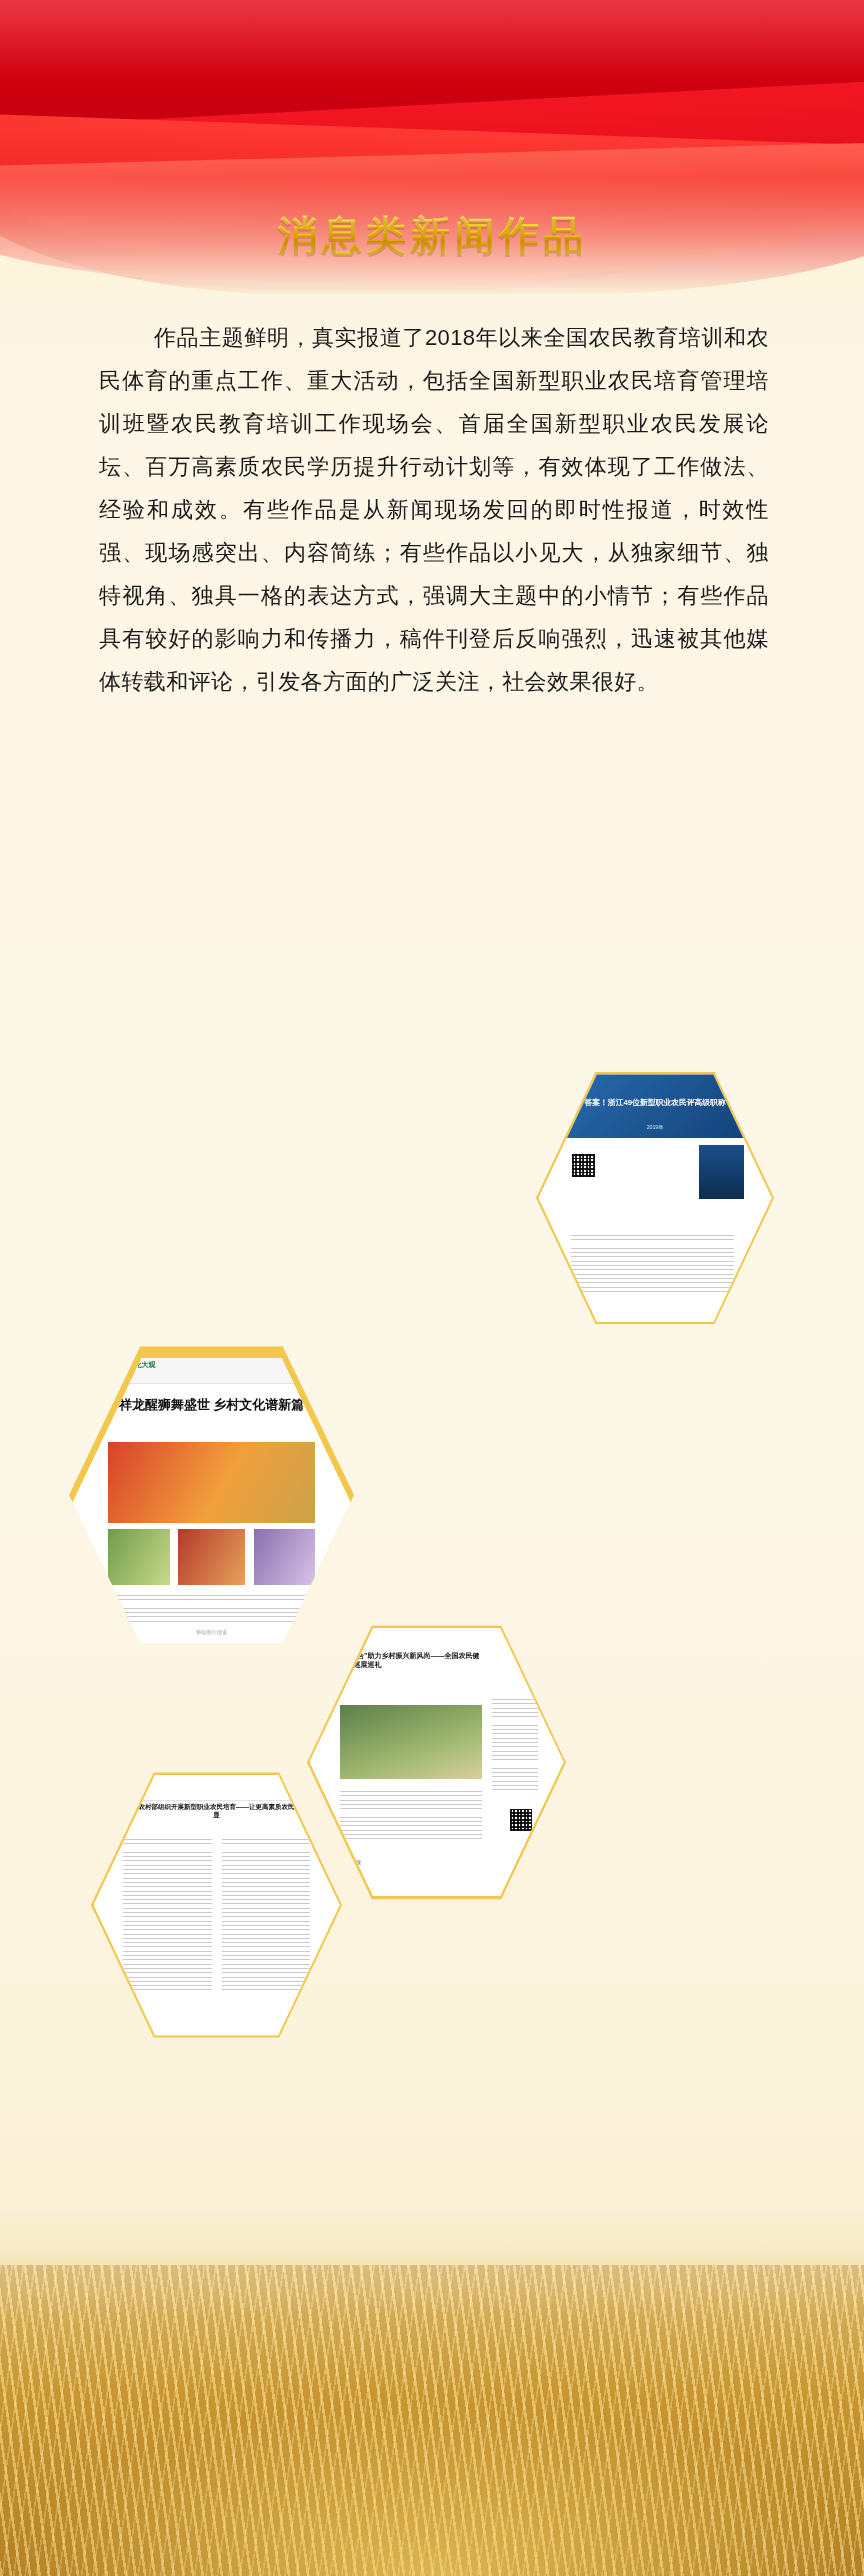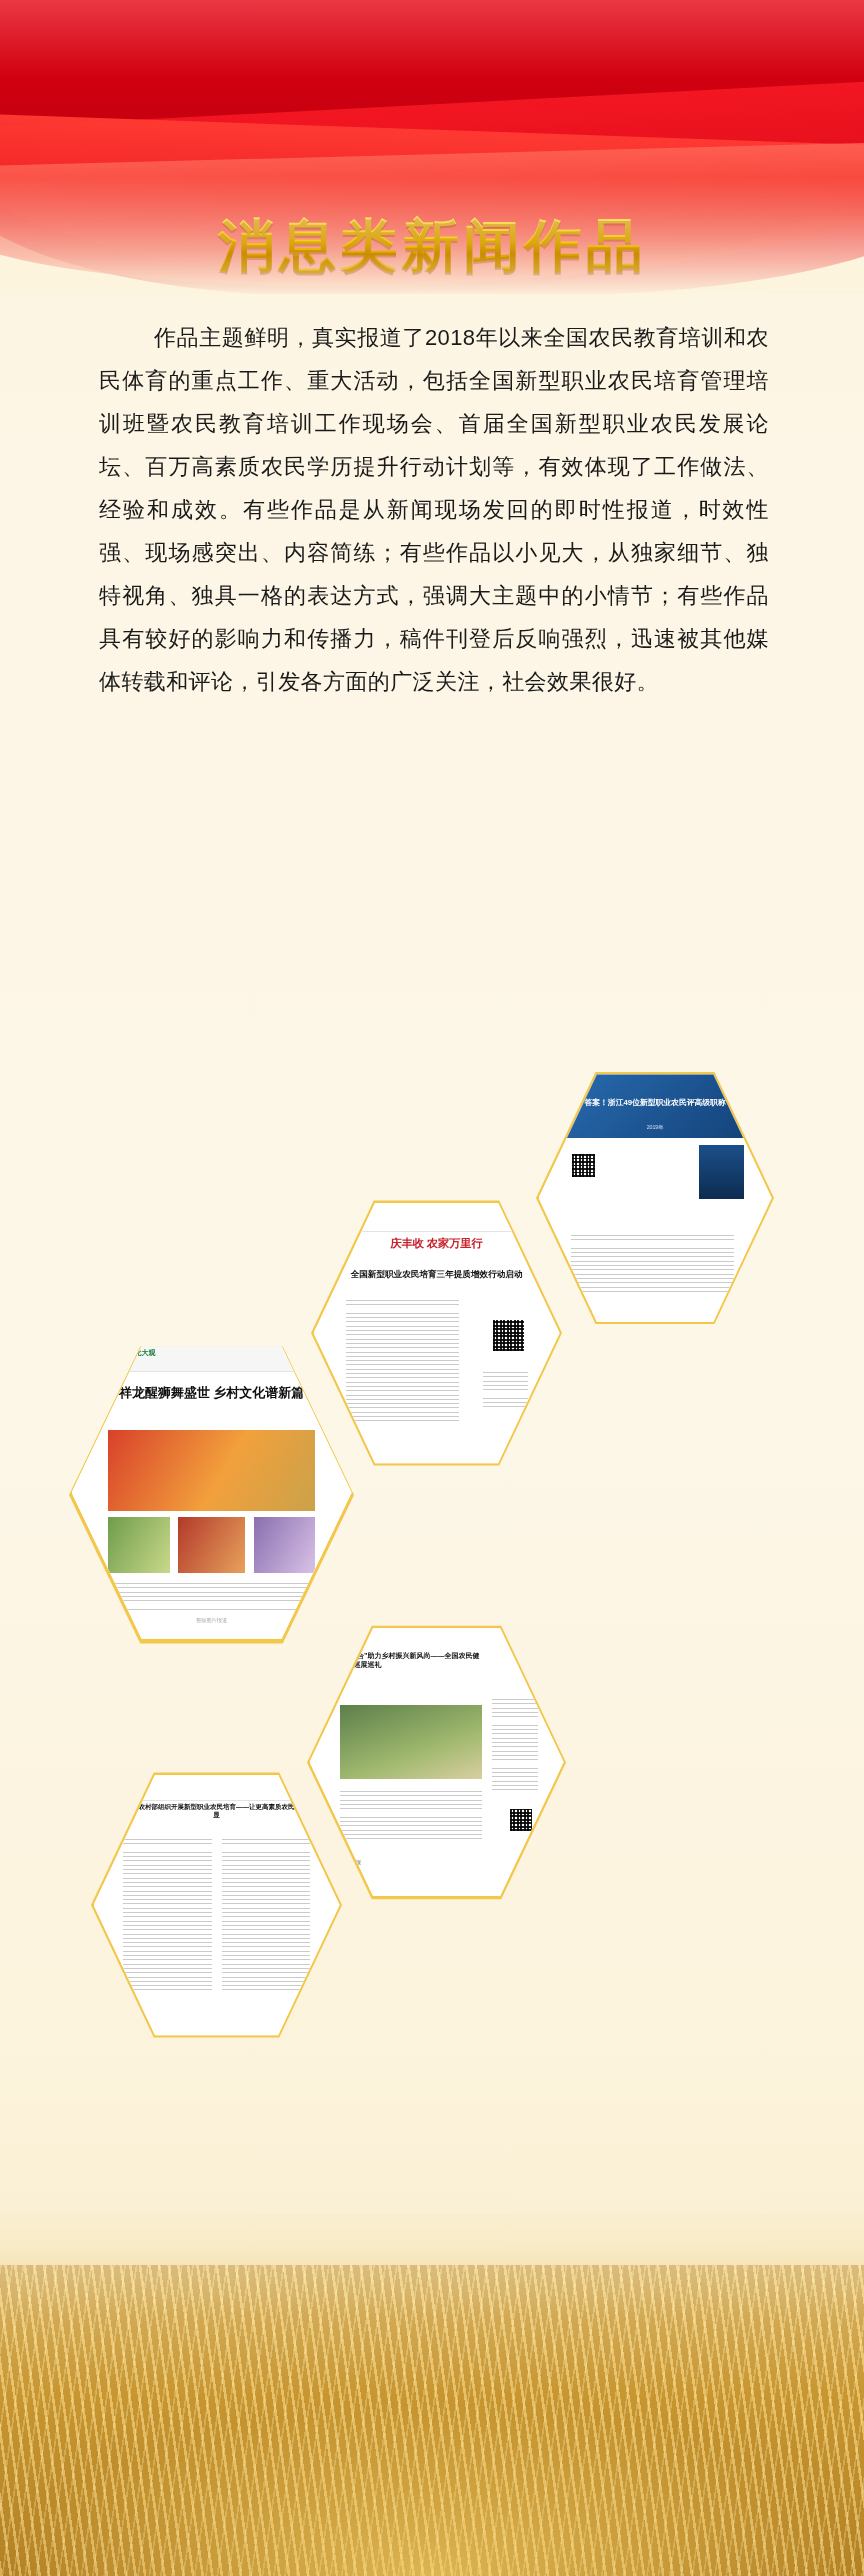--- a/index.html
+++ b/index.html
@@ -54,21 +54,21 @@
   }
 
   
   .title-wrap{
     position:absolute;left:0;top:208px;width:865px;text-align:center;
   }
   .title{
     display:inline-block;
     font-family:"Liberation Serif","DejaVu Serif",serif;
     font-weight:bold;
-    font-size:57px;
+    font-size:40px;
     letter-spacing:4.3px;
     color:#f5c200;
     background:linear-gradient(180deg,#ffe98a 0%,#f7c816 45%,#e0a400 60%,#ffe477 100%);
     -webkit-background-clip:text;
     background-clip:text;
     -webkit-text-fill-color:transparent;
     text-shadow:0 1.7px 0 rgba(140,70,0,.25);
     padding:0 7px;
   }
 
@@ -193,37 +193,23 @@
           <div class="headline" style="top:12%;font-size:7.8px;color:#fff;">答案！浙江49位新型职业农民评高级职称</div>
           <div class="meta" style="top:22%;color:#cfe0f2;">2019年</div>
           <div class="qr" style="left:14%;top:33%;width:22.5px;height:22.5px;"></div>
           <div class="blueblock" style="right:12%;top:30%;width:45px;height:54px;background:linear-gradient(180deg,#1b4f8a,#0d2c50);"></div>
           <div class="col" style="left:14%;top:64%;width:70%;height:22%;"></div>
           <div class="logotext" style="left:14%;top:92%;font-size:5.2px;color:#888;">浙江新闻</div>
         </div>
       </div>
     </div>
 
-    <div class="hex-border" style="left:311px;top:128px;width:251px;height:282px;">
-      <div class="hex-inner" style="left:2.6px;top:2.6px;width:246px;height:277px;">
-        <div class="art">
-          <div class="masthead" style="height:13%;"></div>
-          <div class="redbar" style="left:12%;top:4%;width:26px;height:8.6px;"></div>
-          <div class="headline" style="top:15%;font-size:11.2px;color:#c8202a;font-family:'Liberation Serif',serif;">庆丰收 农家万里行</div>
-          <div class="headline" style="top:27%;font-size:8.6px;">全国新型职业农民培育三年提质增效行动启动</div>
-          <div class="col" style="left:13%;top:38%;width:46%;height:45%;"></div>
-          <div class="qr" style="right:14%;top:45%;width:31px;height:31px;"></div>
-          <div class="col" style="right:13%;top:64%;width:18%;height:14%;"></div>
-          <div class="logotext" style="left:13%;top:90%;font-size:5.2px;color:#999;">农民日报</div>
-        </div>
-      </div>
-    </div>
 
     <div class="hex-border" style="left:69px;top:273px;width:285px;height:316px;">
-      <div class="hex-inner" style="left:2.6px;top:0;width:280px;height:311px;">
+      <div class="hex-inner" style="left:2.6px;top:12px;width:280px;height:311px;">
         <div class="art">
           <div class="masthead" style="height:11%;background:#f6f6f6;"></div>
           <div class="logotext" style="left:20%;top:3.5%;font-size:7px;color:#1a7a3c;font-weight:bold;">文化大观</div>
           <div class="headline" style="top:15%;font-size:13px;color:#111;font-family:'Liberation Serif',serif;">祥龙醒狮舞盛世 乡村文化谱新篇</div>
           <div class="photo" style="left:13%;top:30%;width:74%;height:26%;background:linear-gradient(120deg,#d8412a,#f2a03c 55%,#caa24a);"></div>
           <div class="photo" style="left:13%;top:58%;width:22%;height:18%;background:linear-gradient(120deg,#6f9c4b,#c9d98a);"></div>
           <div class="photo" style="left:38%;top:58%;width:24%;height:18%;background:linear-gradient(120deg,#b23a2a,#e8a15c);"></div>
           <div class="photo" style="left:65%;top:58%;width:22%;height:18%;background:linear-gradient(120deg,#8a6fae,#d9c2e8);"></div>
           <div class="col" style="left:13%;top:79%;width:74%;height:9%;"></div>
           <div class="meta" style="top:90%;">整版图片报道</div>

